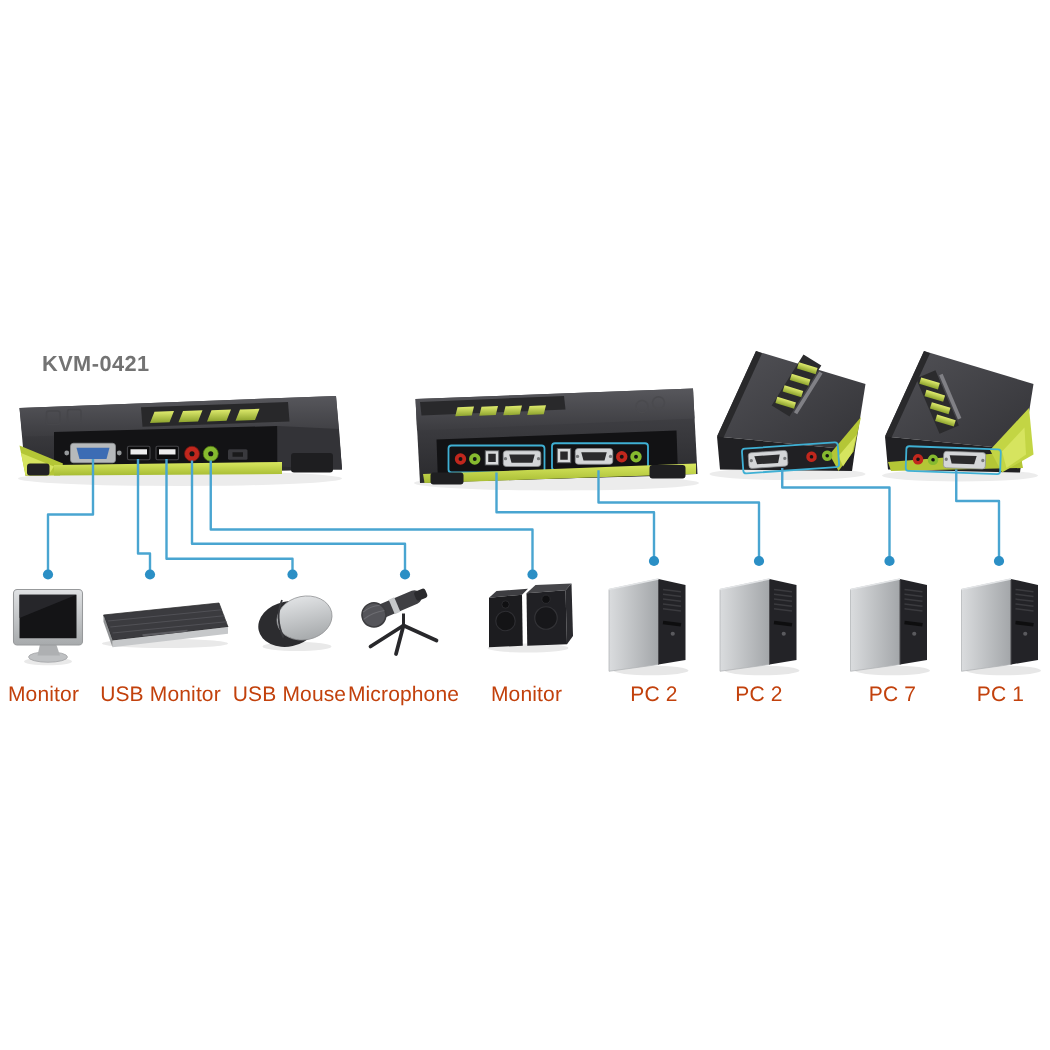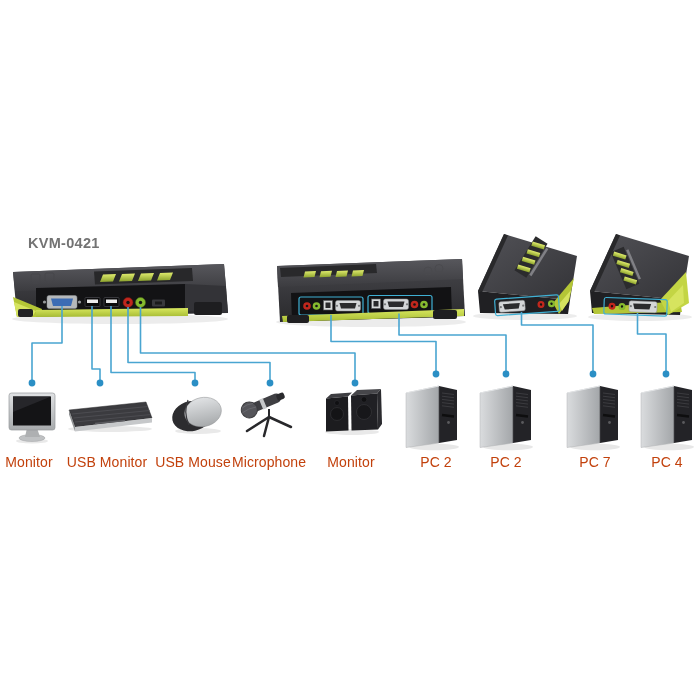--- a/index.html
+++ b/index.html
@@ -357,14 +357,14 @@
 
   <div class="title">KVM-0421</div>
   <div class="label" style="left:29px">Monitor</div>
   <div class="label" style="left:107px">USB Monitor</div>
   <div class="label" style="left:193px">USB Mouse</div>
   <div class="label" style="left:269px">Microphone</div>
   <div class="label" style="left:351px">Monitor</div>
   <div class="label" style="left:436px">PC 2</div>
   <div class="label" style="left:506px">PC 2</div>
   <div class="label" style="left:595px">PC 7</div>
-  <div class="label" style="left:667px">PC 4</div>
+  <div class="label" style="left:667px">PC 1</div>
 </div>
 
 </body></html>

